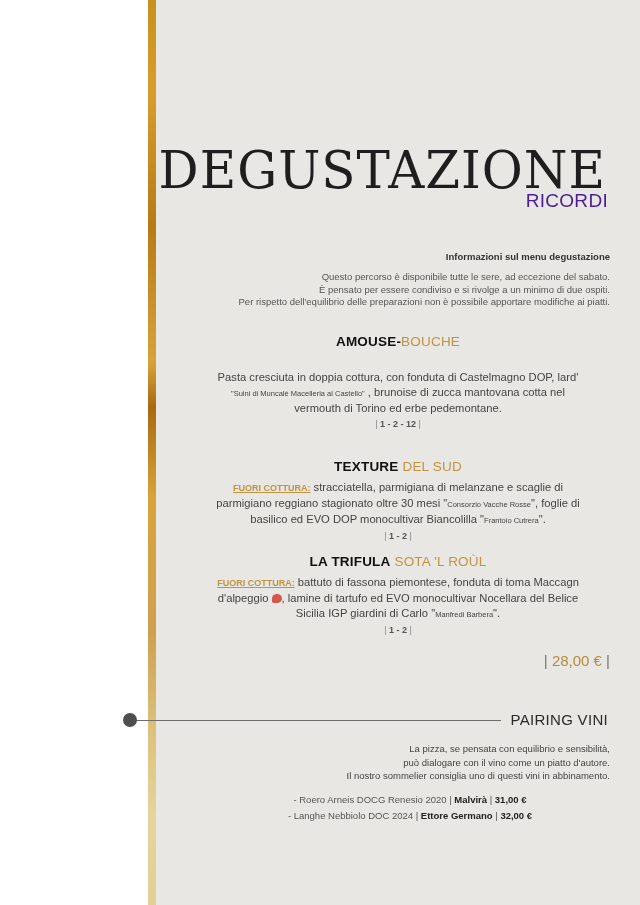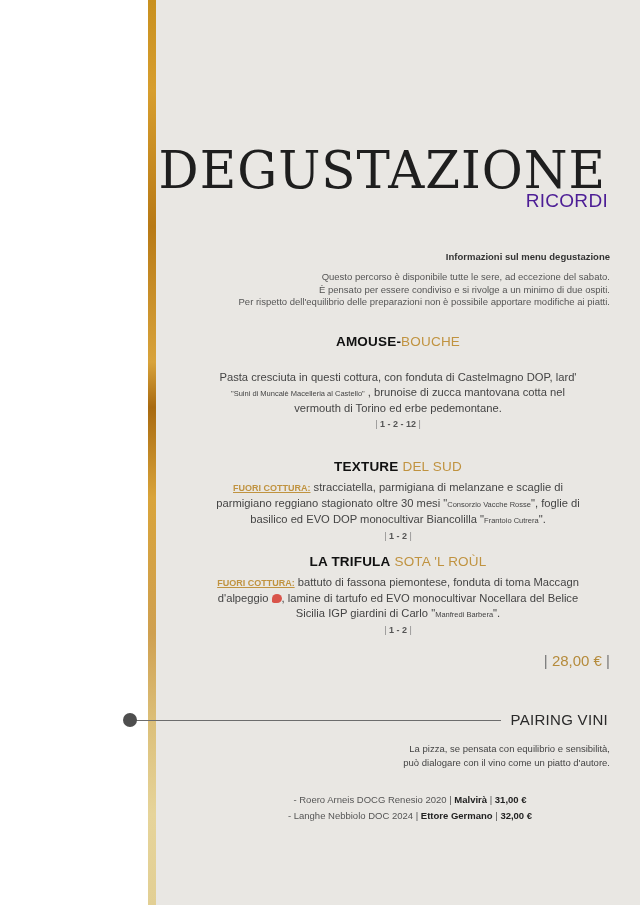--- a/index.html
+++ b/index.html
@@ -84,21 +84,21 @@
   <div>È pensato per essere condiviso e si rivolge a un minimo di due ospiti.</div>
   <div>Per rispetto dell'equilibrio delle preparazioni non è possibile apportare modifiche ai piatti.</div>
 </div>
 
 <div class="section" style="top:334px;">
   <div class="course-title"><span>AMOUSE-</span><span class="accent">BOUCHE</span></div>
 </div>
 
 <div class="section" style="top:364px;">
   <div class="desc">
-    <span>Pasta cresciuta in questi cottura, con fonduta di Castelmagno DOP, lard'</span>
+    <span>Pasta cresciuta in doppia cottura, con fonduta di Castelmagno DOP, lard'</span>
     <small>"Suini di Muncalè Macelleria al Castello"</small><span> , brunoise di zucca mantovana cotta nel vermouth di Torino ed erbe pedemontane.</span><br>
     <span class="allergens"><span class="bar">| </span><span>1 - 2 - 12</span><span class="bar"> |</span></span>
   </div>
 </div>
 
 <div class="section" style="top:459px;">
   <div class="course-title"><span>TEXTURE</span><span class="accent"> DEL SUD</span></div>
   <div class="desc">
     <span class="fuori">FUORI COTTURA:</span><span> stracciatella, parmigiana di melanzane e scaglie di parmigiano reggiano stagionato oltre 30 mesi "</span><small>Consorzio Vacche Rosse</small><span>", foglie di basilico ed EVO DOP monocultivar Biancolilla "</span><small>Frantoio Cutrera</small><span>".</span><br>
     <span class="allergens"><span class="bar">| </span><span>1 - 2</span><span class="bar"> |</span></span>
@@ -115,18 +115,19 @@
 
 <div class="price"><span class="bar">| </span><span>28,00 €</span><span class="bar"> |</span></div>
 
 <div class="divider-line"></div>
 <div class="divider-dot"></div>
 <div class="pairing-title">PAIRING VINI</div>
 
 <div class="pairing-body">
   <div>La pizza, se pensata con equilibrio e sensibilità,</div>
   <div>può dialogare con il vino come un piatto d'autore.</div>
+  <div>Il nostro sommelier consiglia uno di questi vini in abbinamento.</div>
 </div>
 
 <div class="wines">
   <div><span>- Roero Arneis DOCG Renesio 2020 | </span><b>Malvirà</b> | <b>31,00 €</b></div>
   <div><span>- Langhe Nebbiolo DOC 2024 | </span><b>Ettore Germano</b> | <b>32,00 €</b></div>
 </div>
 
 </body></html>

